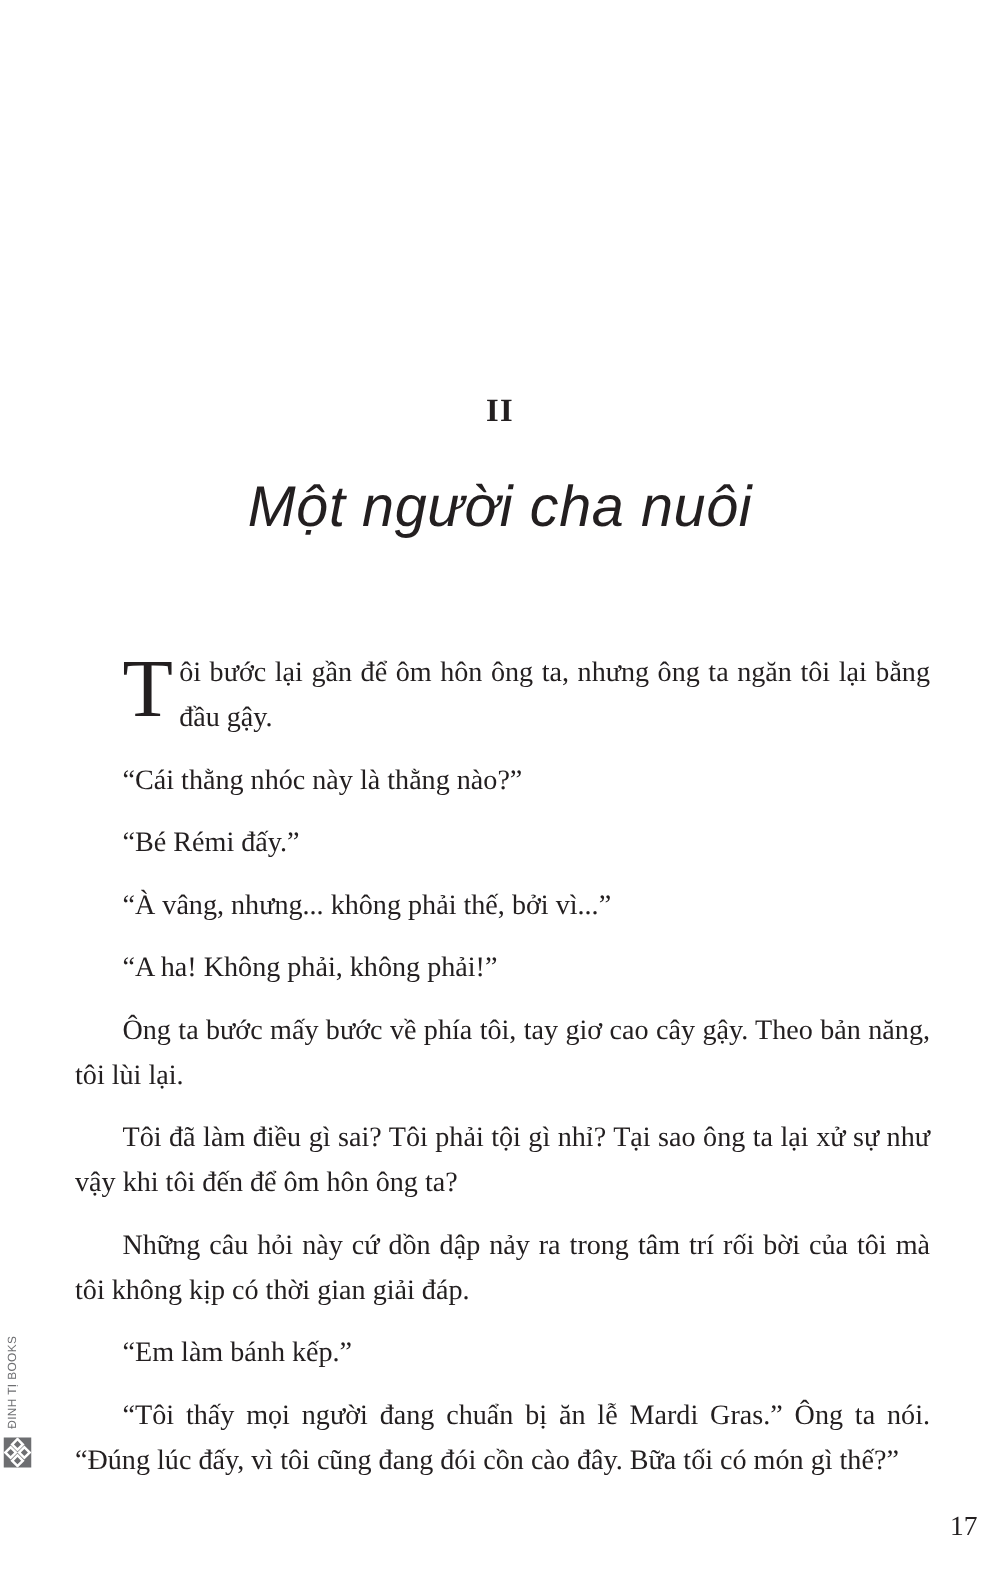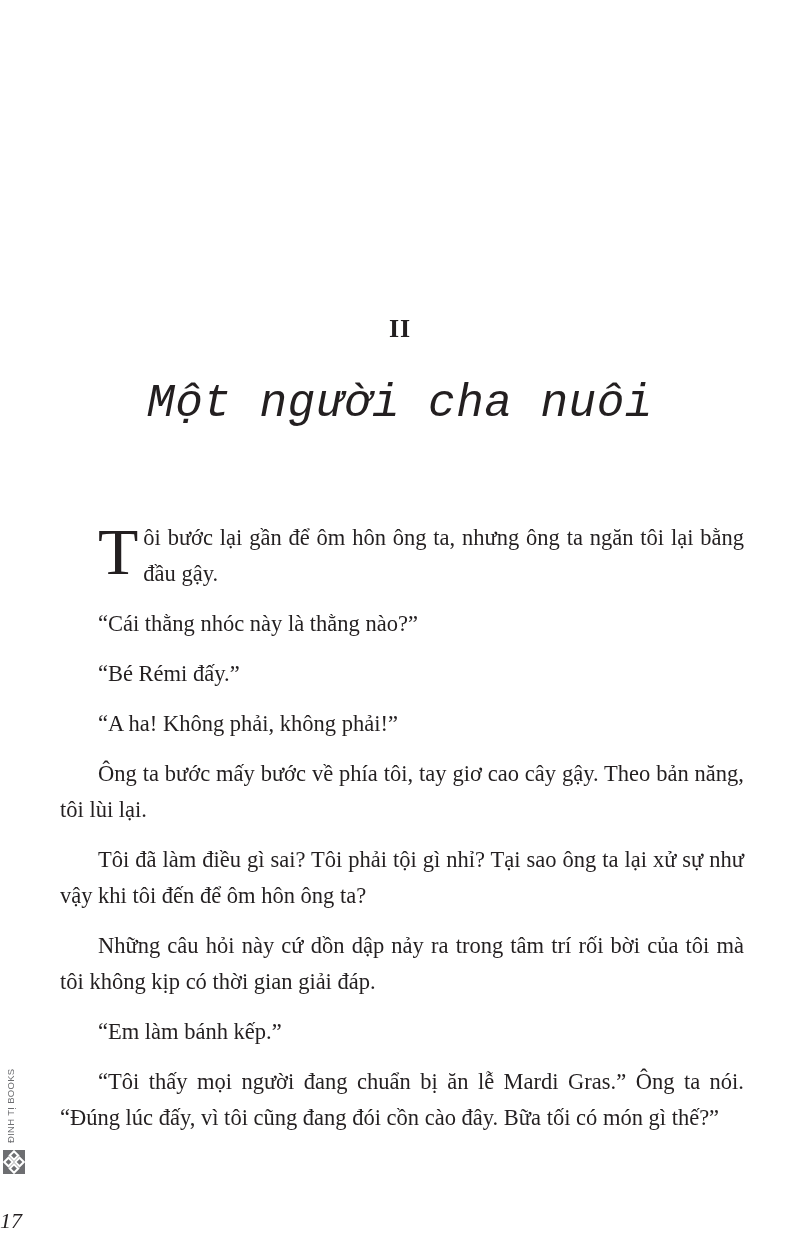--- a/index.html
+++ b/index.html
@@ -6,37 +6,37 @@
   body {
     width: 800px; height: 1260px; background: #ffffff; position: relative; overflow: hidden;
     font-family: "DejaVu Serif", "Liberation Serif", serif; color: #231f20;
   }
   .chapter-num {
     position: absolute; top: 314px; left: 0; width: 800px; text-align: center;
     font-family: "Liberation Serif", serif; font-weight: bold; font-size: 26px; letter-spacing: 1px;
   }
   .chapter-title {
     position: absolute; top: 378px; left: 0; width: 800px; text-align: center;
-    font-family: Liberation Mono, monospace; font-style: italic; font-size: 46px; color: #231f20;
+    font-family: Liberation Sans, sans-serif; font-style: italic; font-size: 46px; color: #231f20;
     letter-spacing: 0.5px;
   }
   .body-text {
     position: absolute; left: 60px; width: 684px; top: 520px;
     font-family: "Liberation Serif", serif; font-size: 22.5px; line-height: 36px; color: #231f20;
   }
   .p { margin: 0 0 14px 0; text-align: justify; text-indent: 38px; }
   .p.dialogue { text-indent: 38px; }
   .p.first { text-indent: 0; padding-left: 38px; position: relative; }
   .dropcap {
     float: left; font-family: "Liberation Serif", serif; font-size: 66px; line-height: 56px;
     margin: 4px 5px 0 0; height: 62px; color: #231f20;
   }
   .page-number {
-    position: absolute; top: 1208px; left: 0; width: 782px; text-align: left;
-    font-family: "Liberation Serif", serif; font-size: 22px; font-style: italic;
+    position: absolute; top: 1208px; left: 0; width: 782px; text-align: right;
+    font-family: "Liberation Serif", serif; font-size: 22px;
   }
   .publisher-mark {
     position: absolute; left: 3px; top: 1066px; width: 22px; height: 112px;
   }
   .publisher-text {
     position: absolute; left: 2px; top: 0; width: 18px; height: 80px;
     writing-mode: vertical-rl; transform: rotate(180deg);
     font-family: "Liberation Sans", sans-serif; font-size: 9.5px; letter-spacing: 0.3px;
     color: #6d6e71; text-align: center;
   }
@@ -49,20 +49,21 @@
 
 <div class="chapter-num">II</div>
 <div class="chapter-title">Một người cha nuôi</div>
 
 <div class="body-text">
   <p class="p first">
     <span class="dropcap">T</span><span>ôi bước lại gần để ôm hôn ông ta, nhưng ông ta ngăn tôi lại bằng đầu gậy.</span>
   </p>
   <p class="p dialogue">“Cái thằng nhóc này là thằng nào?”</p>
   <p class="p dialogue">“Bé Rémi đấy.”</p>
+  <p class="p dialogue">“À vâng, nhưng... không phải thế, bởi vì...”</p>
   <p class="p dialogue">“A ha! Không phải, không phải!”</p>
   <p class="p">Ông ta bước mấy bước về phía tôi, tay giơ cao cây gậy. Theo bản năng, tôi lùi lại.</p>
   <p class="p">Tôi đã làm điều gì sai? Tôi phải tội gì nhỉ? Tại sao ông ta lại xử sự như vậy khi tôi đến để ôm hôn ông ta?</p>
   <p class="p">Những câu hỏi này cứ dồn dập nảy ra trong tâm trí rối bời của tôi mà tôi không kịp có thời gian giải đáp.</p>
   <p class="p dialogue">“Em làm bánh kếp.”</p>
   <p class="p">“Tôi thấy mọi người đang chuẩn bị ăn lễ Mardi Gras.” Ông ta nói. “Đúng lúc đấy, vì tôi cũng đang đói cồn cào đây. Bữa tối có món gì thế?”</p>
 </div>
 
 <div class="publisher-mark">
   <div class="publisher-text">ĐINH TỊ BOOKS</div>

